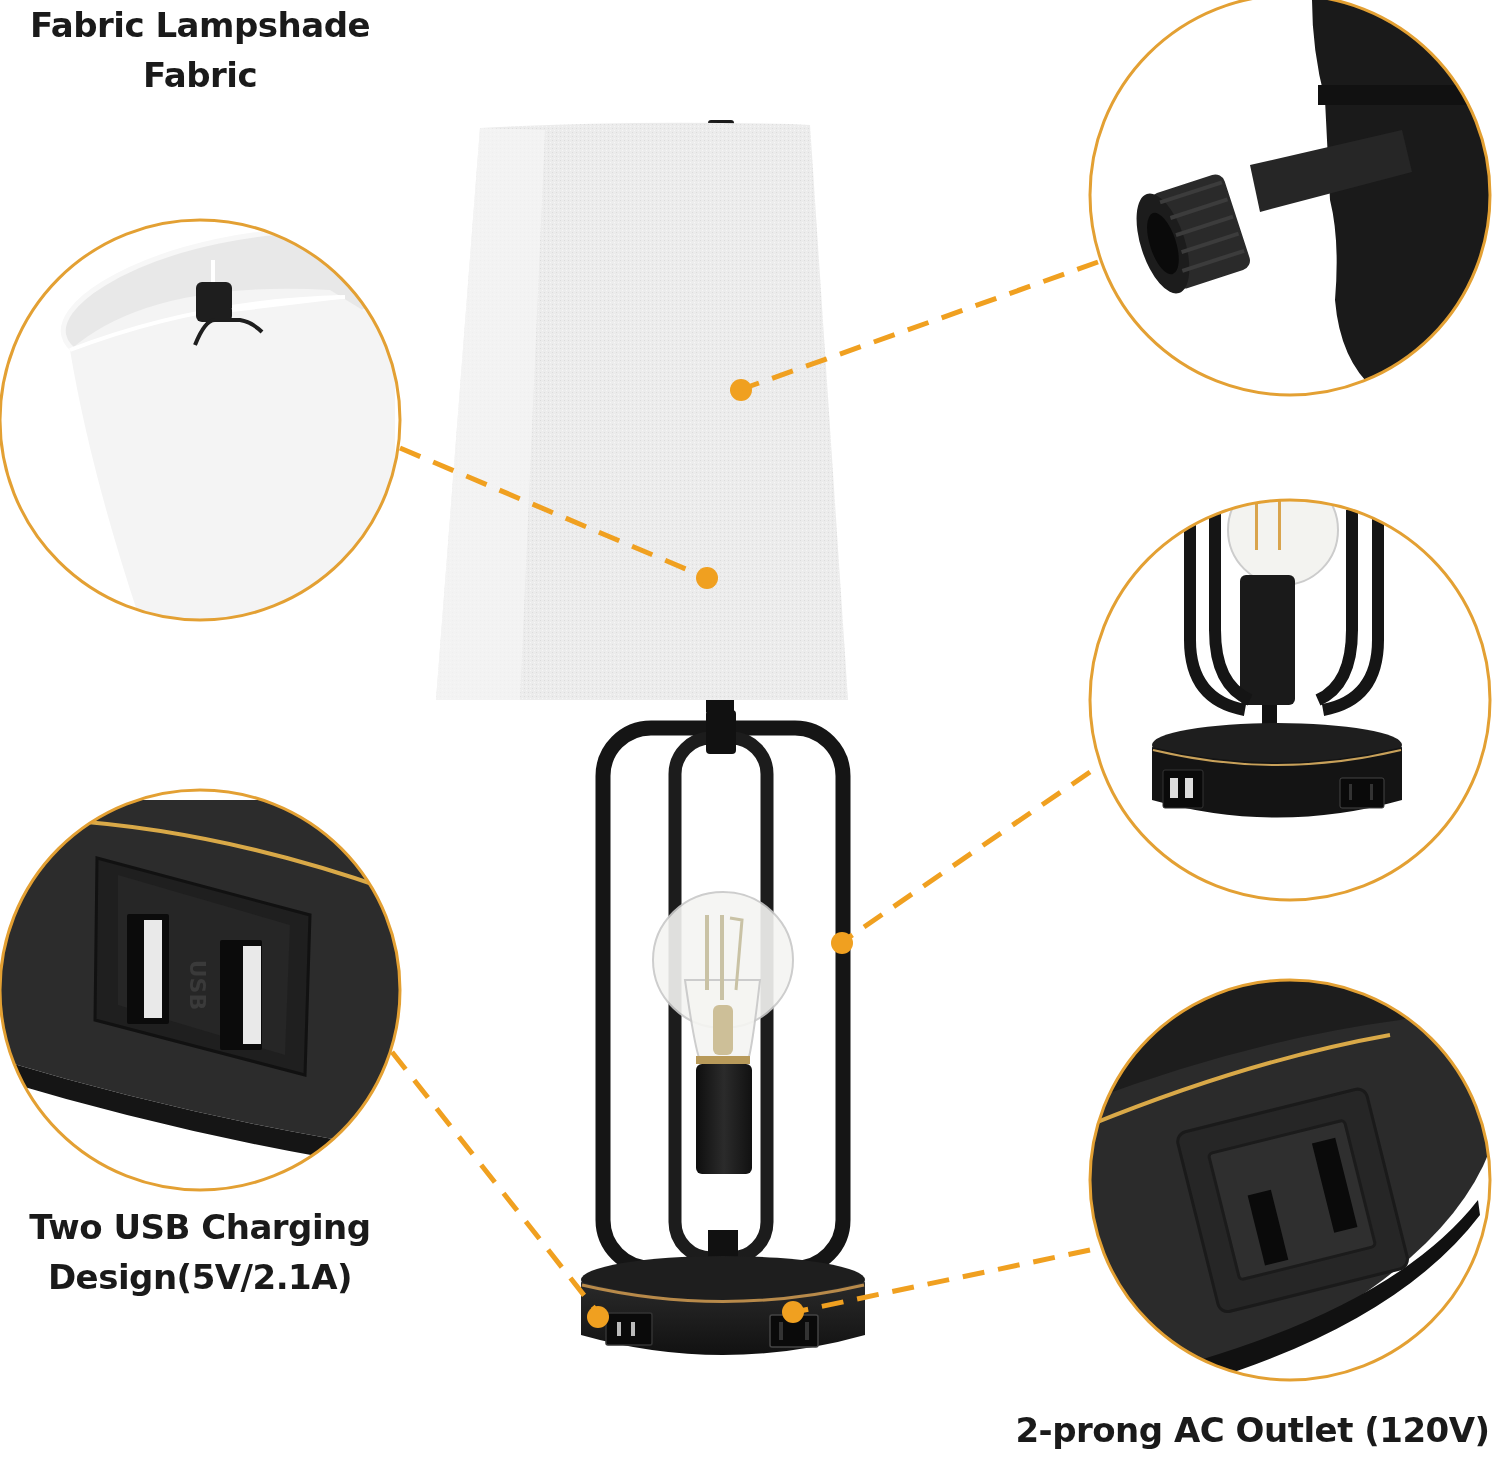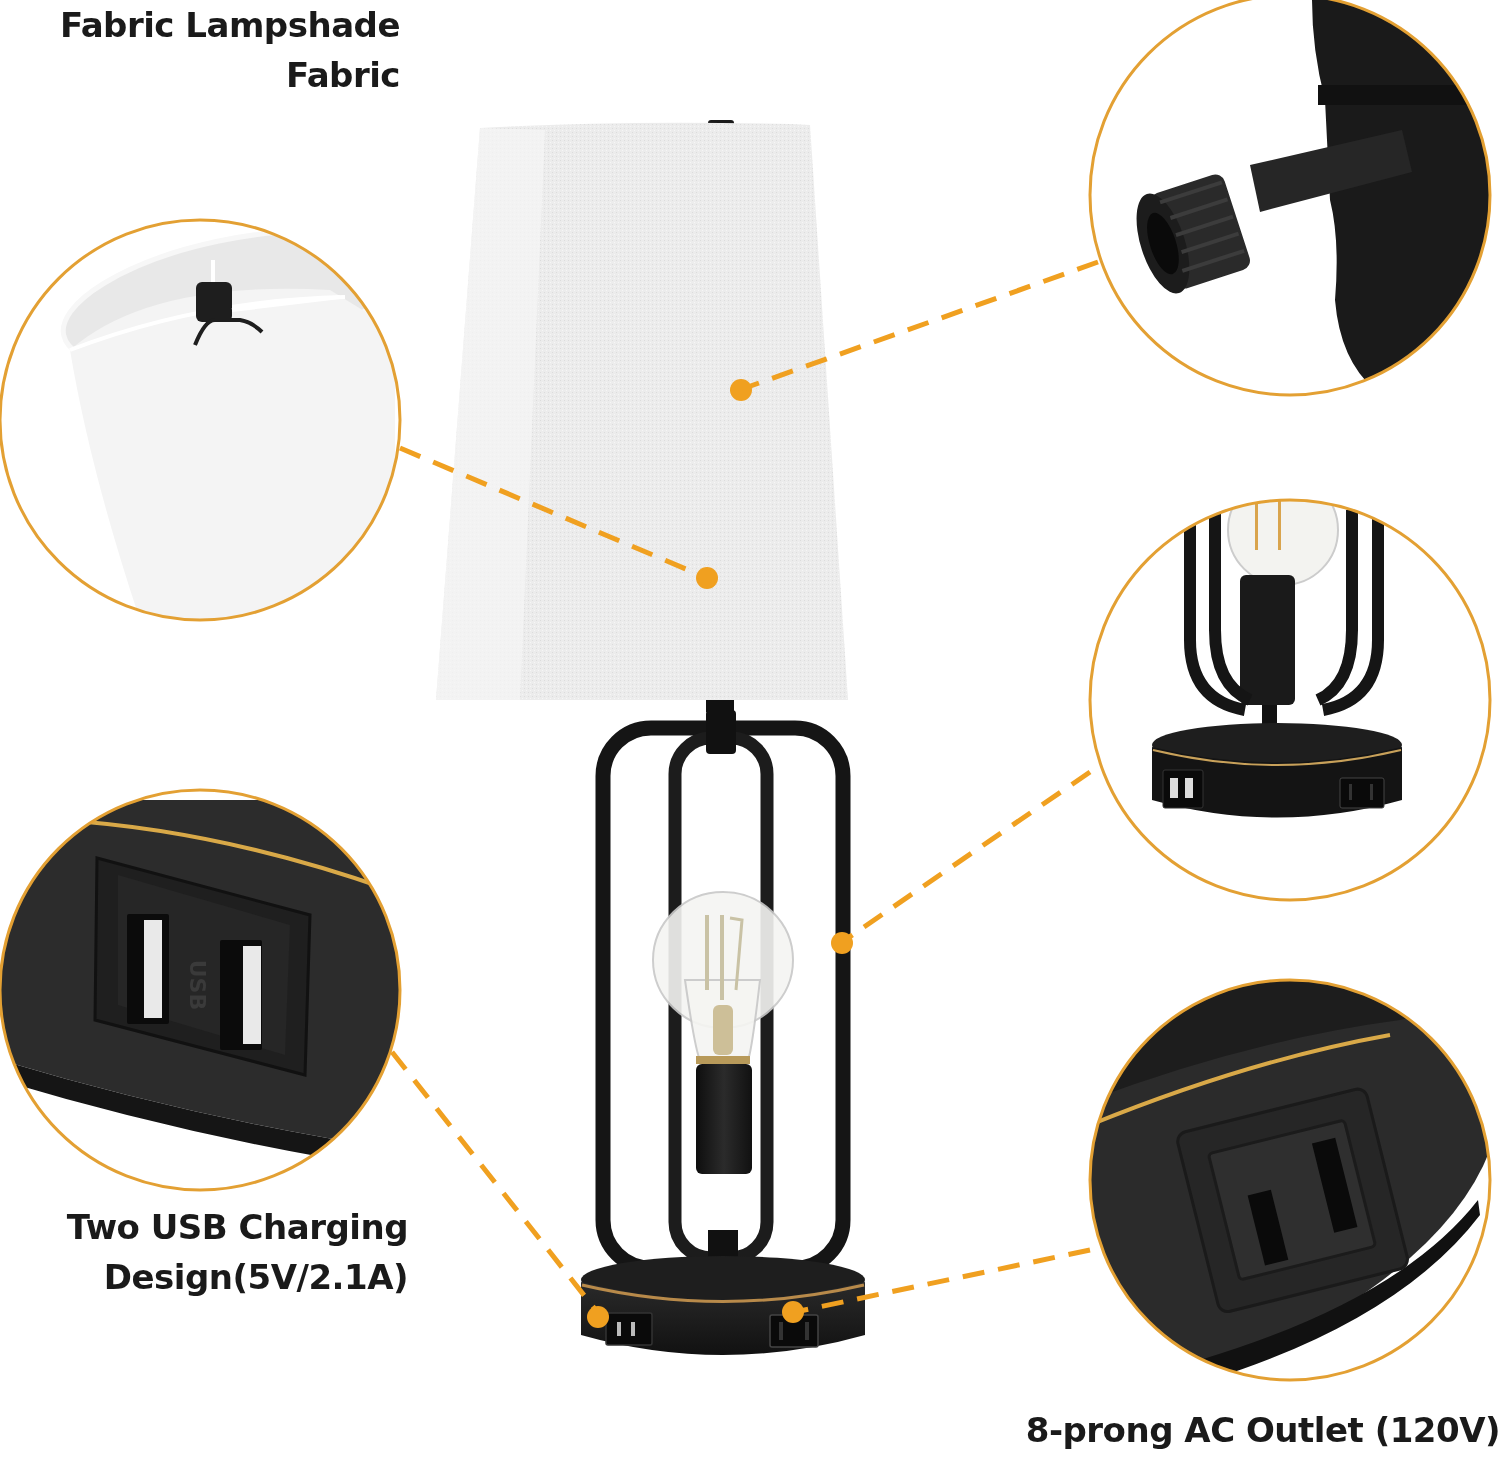--- a/index.html
+++ b/index.html
@@ -6,21 +6,21 @@
   html, body { width: 1500px; height: 1463px; background: #ffffff; overflow: hidden; }
   body { position: relative; font-family: "DejaVu Sans", sans-serif; }
   .canvas { position: absolute; left: 0; top: 0; width: 1500px; height: 1463px; }
   .label {
     position: absolute;
     font-family: "DejaVu Sans", sans-serif;
     font-weight: bold;
     color: #1a1a1a;
     font-size: 34px;
     line-height: 50px;
-    text-align: right;
+    text-align: center;
     white-space: nowrap;
     letter-spacing: -0.5px;
   }
   .label span { display: block; }
   svg { position: absolute; left: 0; top: 0; }
 </style>
 </head>
 <body>
 
 <div class="canvas">
@@ -215,21 +215,21 @@
     </g>
   </svg>
 
   <div class="label" style="left:0; top:632; width:400px;">
     <span>Fabric Lampshade</span>
     <span>Fabric</span>
   </div>
 
 
 
-  <div class="label" style="left:8px; top:1202px; width:400px;">
+  <div class="label" style="left:0; top:1202px; width:400px;">
     <span>Two USB Charging</span>
     <span>Design(5V/2.1A)</span>
   </div>
 
   <div class="label" style="left:1005px; top:1405px; width:495px;">
-    <span>8-prong AC Outlet (120V)</span>
+    <span>2-prong AC Outlet (120V)</span>
   </div>
 </div>
 
 </body></html>

